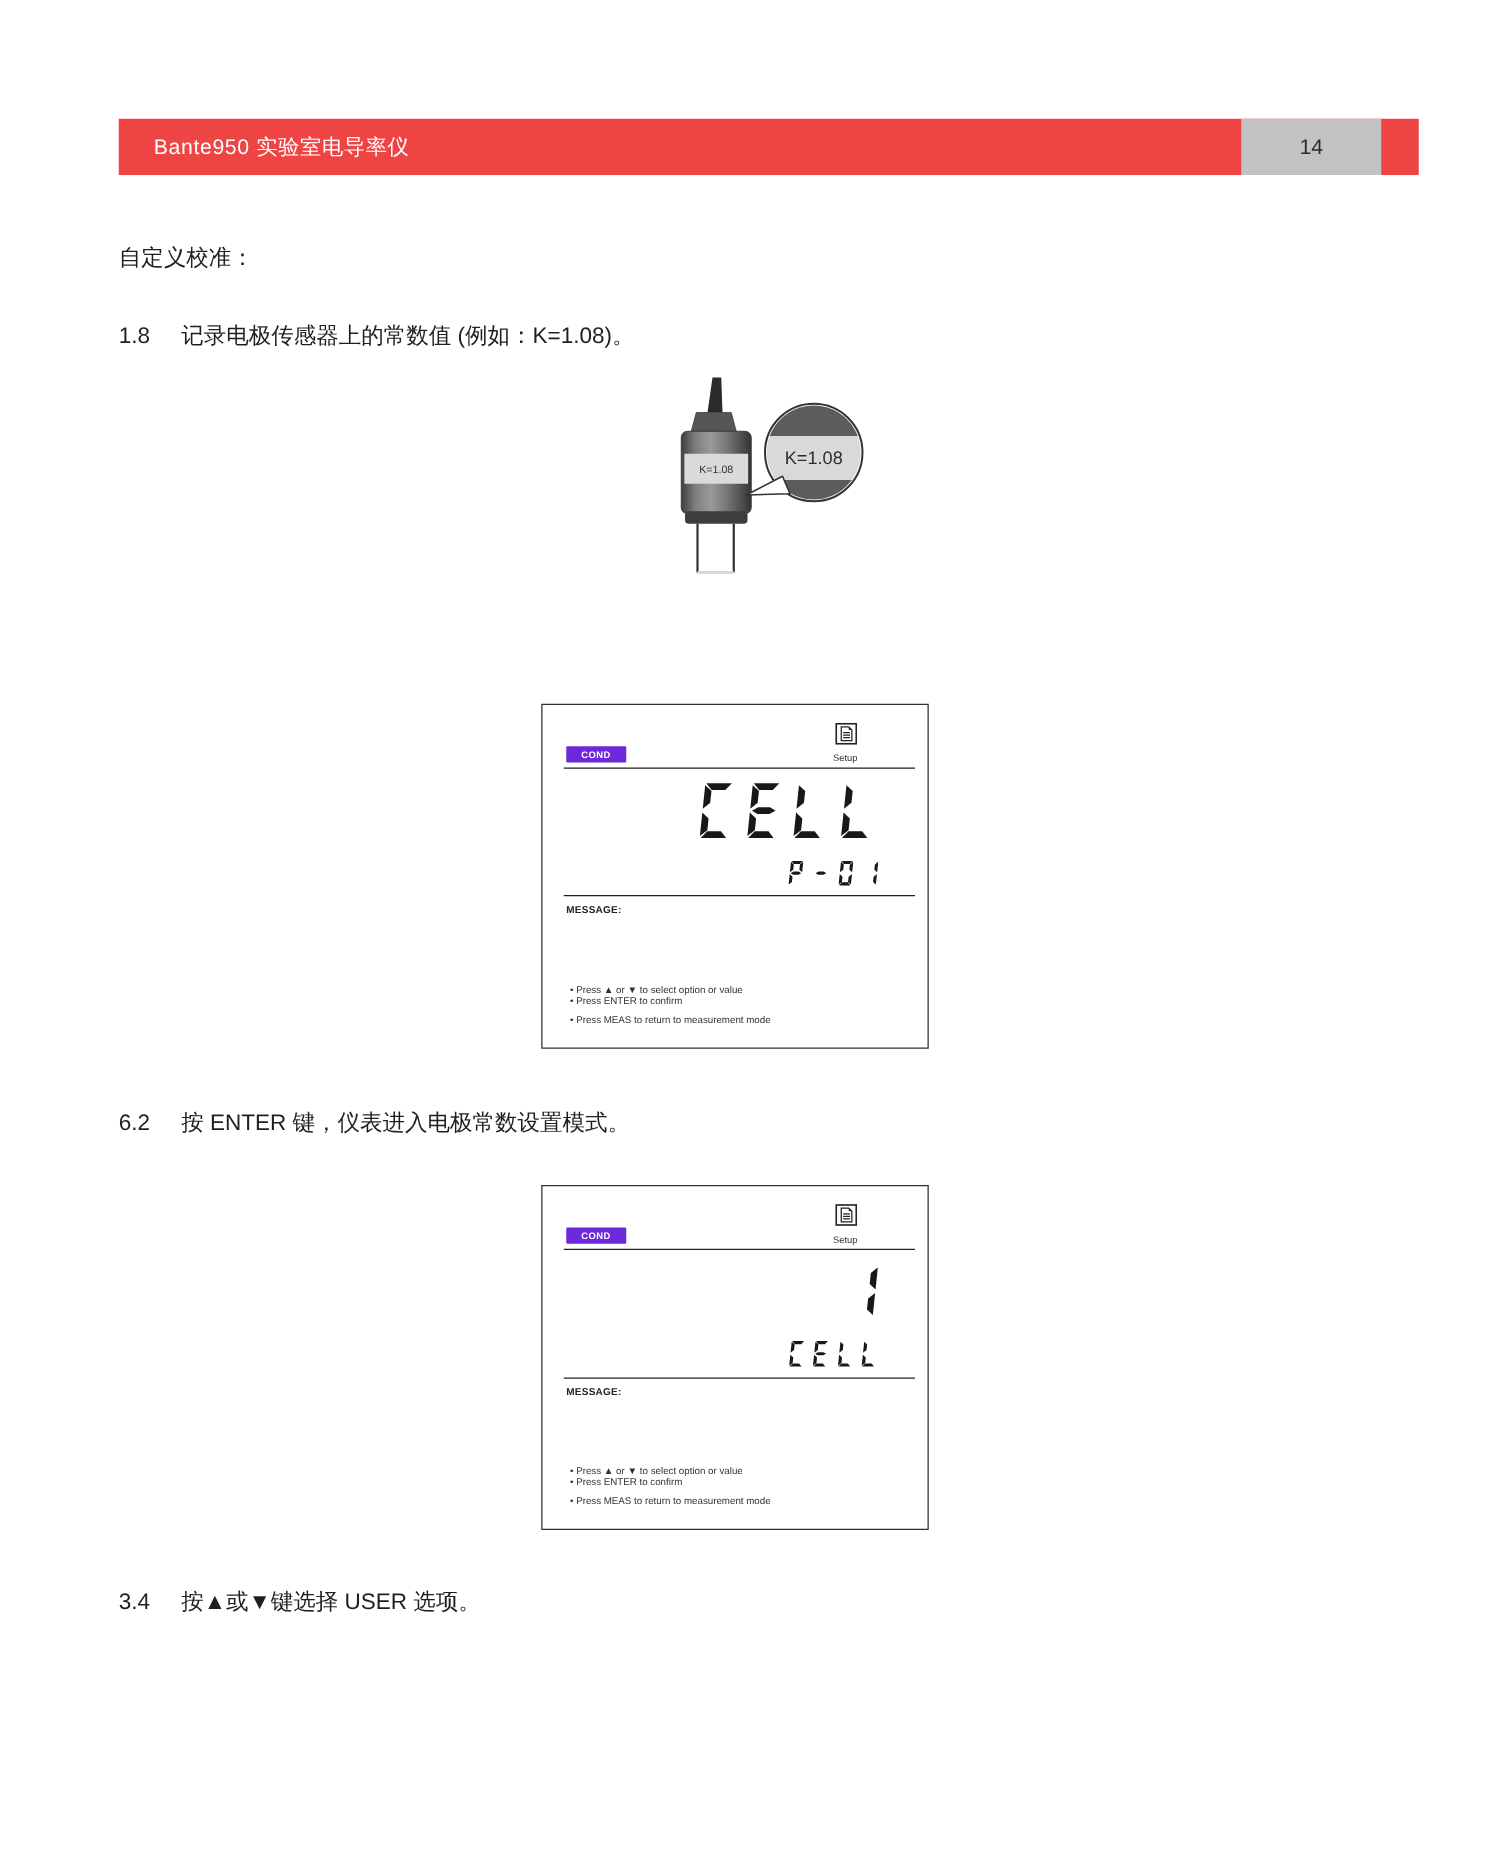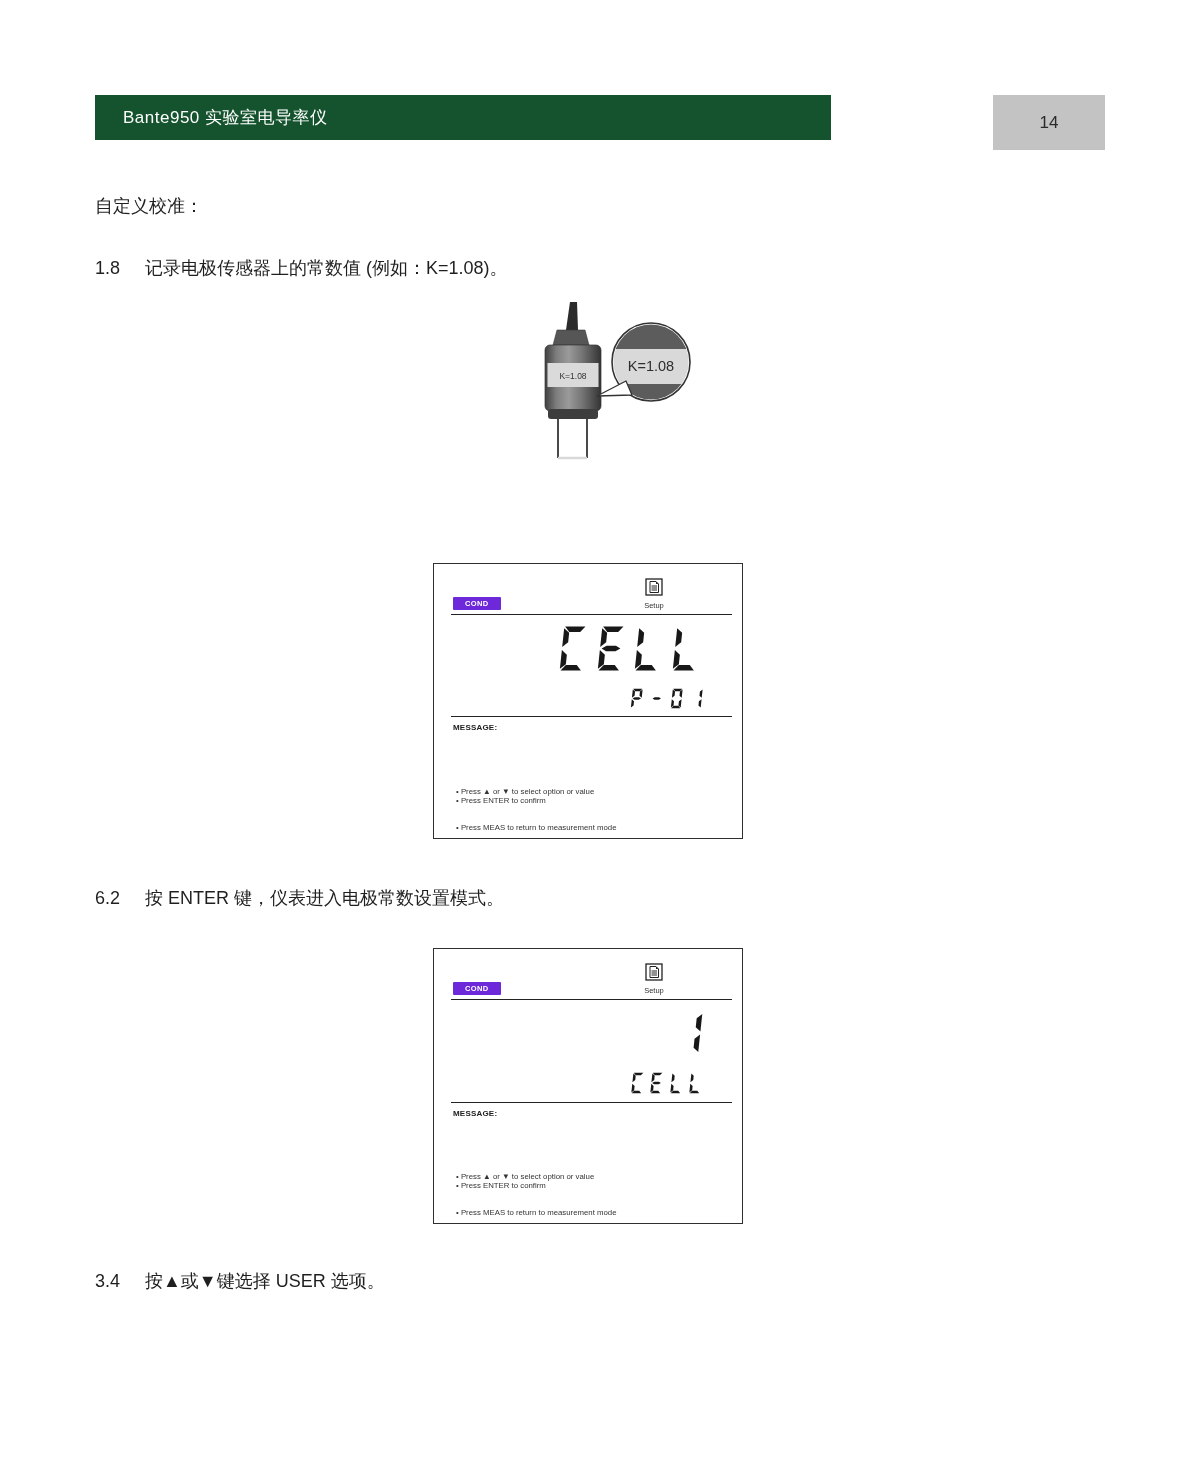--- a/index.html
+++ b/index.html
@@ -1,46 +1,46 @@
 <!DOCTYPE html>
 <html><head>
 <meta charset="utf-8">
 <style>
   html,body{margin:0;padding:0;background:#ffffff;}
   .page{position:relative;width:1200px;height:1484px;background:#ffffff;overflow:hidden;
         font-family:"Liberation Sans","DejaVu Sans",sans-serif;color:#1f1f1f;}
 
   
-  .hdr-bar{position:absolute;left:95px;top:95px;width:736px;height:45px;background:#14532d;
+  .hdr-bar{position:absolute;left:95px;top:95px;width:1040px;height:45px;background:#ef4444;
            display:flex;align-items:center;}
   .hdr-title{color:#fff;font-size:17px;letter-spacing:.5px;padding-left:28px;white-space:nowrap;}
-  .hdr-page{position:absolute;left:993px;top:95px;width:112px;height:55px;background:#c3c3c3;
+  .hdr-page{position:absolute;left:993px;top:95px;width:112px;height:45px;background:#c3c3c3;
             display:flex;align-items:center;justify-content:center;font-size:17px;color:#2b2b2b;}
 
   
   .tline{position:absolute;left:95px;font-size:18px;line-height:20px;white-space:nowrap;color:#1f1f1f;}
   .step .no{display:inline-block;width:50px;}
   .inline-icon{display:inline-block;vertical-align:-3px;margin:0 6px;}
 
   
   .fig{position:absolute;left:520px;top:298px;width:260px;height:170px;}
 
   
   .lcd{position:absolute;left:433px;width:308px;height:274px;border:1.5px solid #2f2f2f;background:#fff;}
   .lcd .badge{position:absolute;left:19px;top:33px;background:#6d28d9;color:#fff;
               font-size:7.5px;font-weight:bold;letter-spacing:.4px;padding:2px 12px;border-radius:1px;}
-  .lcd .setup-wrap{position:absolute;left:203px;top:14px;width:34px;text-align:center;}
+  .lcd .setup-wrap{position:absolute;left:218px;top:14px;width:34px;text-align:right;}
   .lcd .setup-label{font-size:7.5px;color:#333;margin-top:1px;}
   .lcd .rule{position:absolute;left:17px;width:281px;height:1px;background:#222;}
   .lcd .rule1{top:50px;}
   .lcd .rule2{top:152px;}
   .lcd .message{position:absolute;left:19px;top:159px;font-size:8px;font-weight:bold;color:#222;letter-spacing:.2px;}
   .lcd .instr{position:absolute;left:22px;top:224px;font-size:7.8px;color:#333;line-height:8.6px;}
   .lcd .instr div::before{content:"\2022\00a0";}
-  .lcd .instr .gap{margin-top:19px;}
+  .lcd .instr .gap{margin-top:7px;}
   .seg-row{position:absolute;display:flex;transform:skewX(-6deg);}
   .seg-row svg{display:block;}
 </style>
 </head>
 <body>
 
 <div class="page">
 
   <div class="hdr-bar">
     <span class="hdr-title">Bante950 实验室电导率仪</span>

